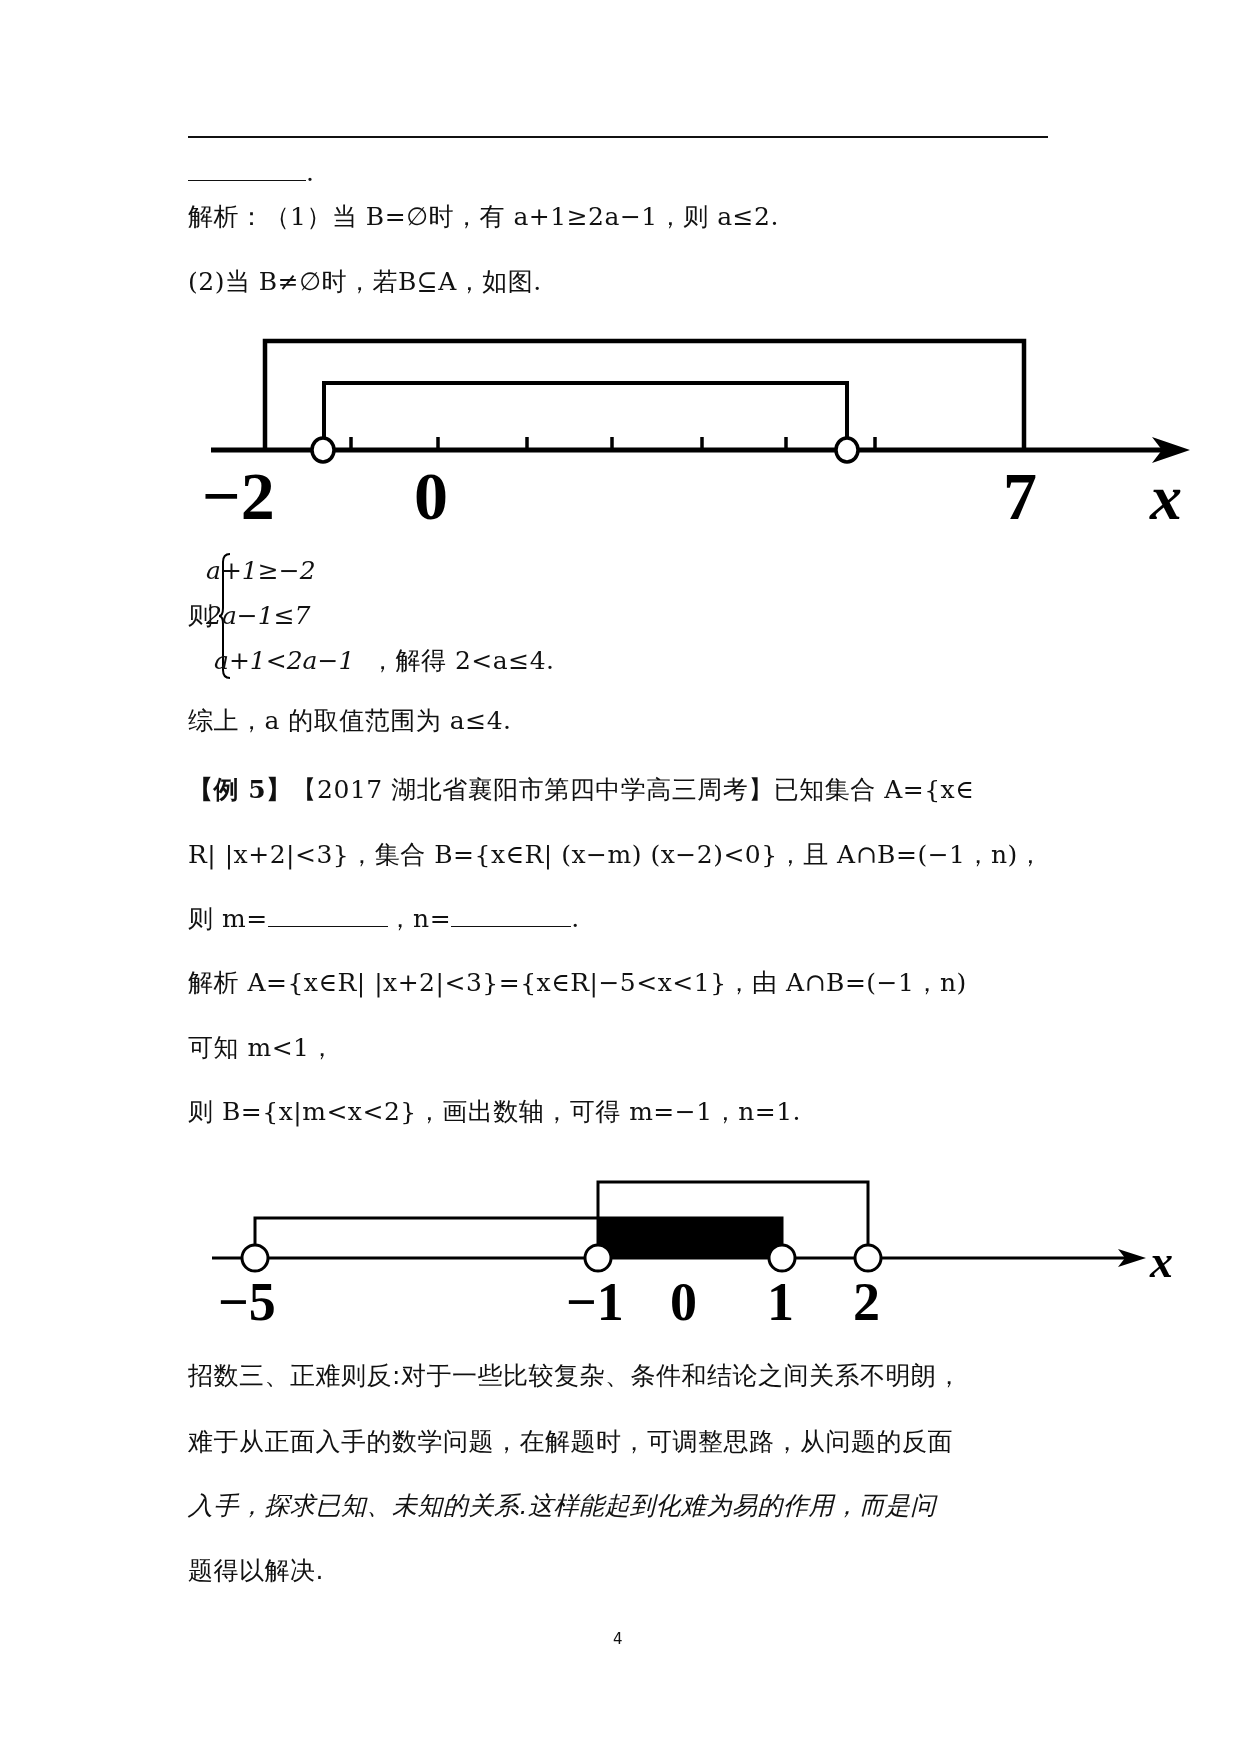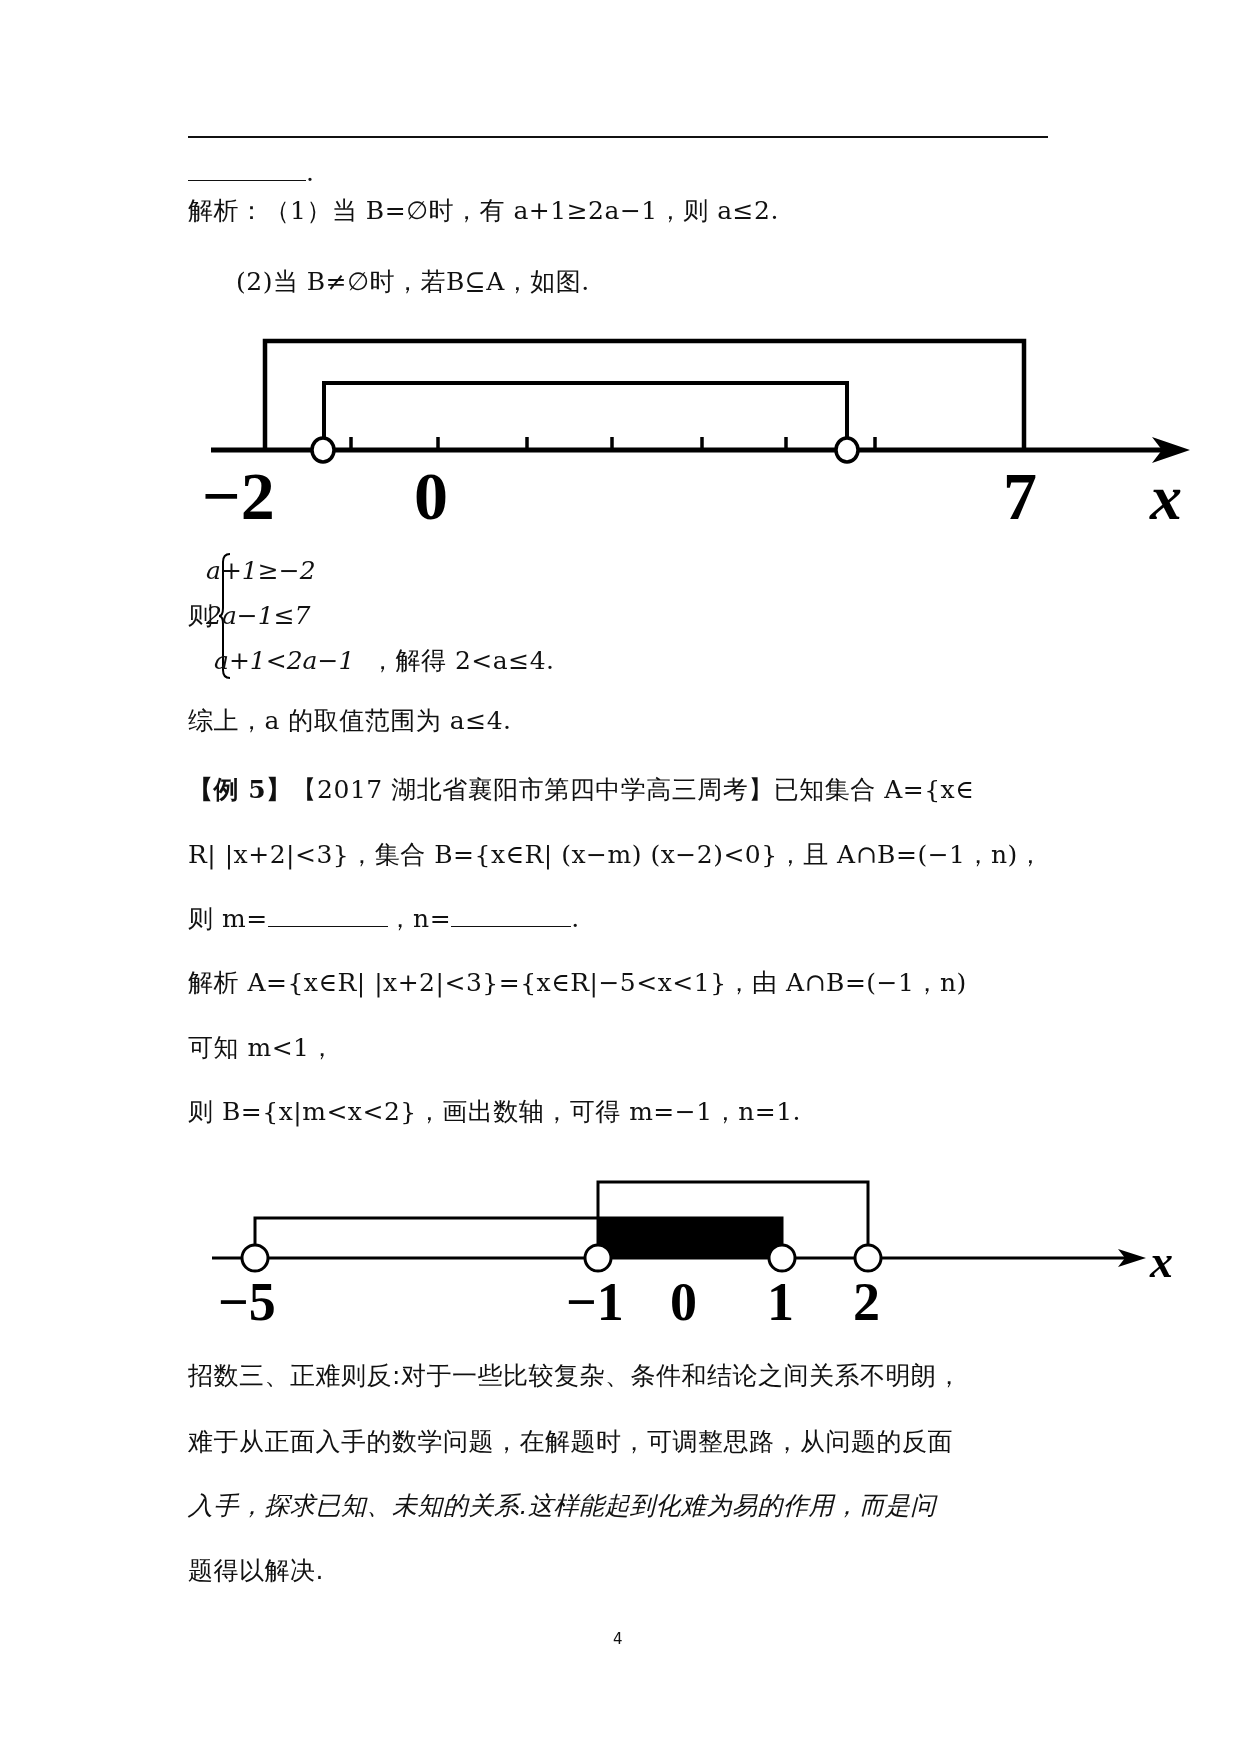--- a/index.html
+++ b/index.html
@@ -19,22 +19,22 @@
   </style>
 </head>
 <body>
 
 <div class="rule"></div>
 
 <div class="abs line" style="left:188px; top:158px;">
   <span class="blank" style="width:118px;"></span><span>.</span>
 </div>
 
-<div class="abs line" style="left:188px; top:196px;">解析：（1）当 B=∅时，有 a+1≥2a−1，则 a≤2.</div>
-<div class="abs line" style="left:188px; top:267px;margin-left:48px;">(2)当 B≠∅时，若B⊆A，如图.</div>
+<div class="abs line" style="left:188px; top:202px;">解析：（1）当 B=∅时，有 a+1≥2a−1，则 a≤2.</div>
+<div class="abs line" style="left:188px; top:267px;">(2)当 B≠∅时，若B⊆A，如图.</div>
 
 <svg class="abs" style="left:0; top:320px;" width="1242" height="220" viewBox="0 320 1242 220">
 
   <line x1="211" y1="450" x2="1170" y2="450" stroke="#000" stroke-width="5"></line>
   <polygon points="1190,450 1152,437 1162,450 1152,463" fill="#000"></polygon>
 
   <polyline points="265,450 265,341 1024,341 1024,450" fill="none" stroke="#000" stroke-width="4.5"></polyline>
 
   <polyline points="324,442 324,383 847,383 847,442" fill="none" stroke="#000" stroke-width="4"></polyline>
 

